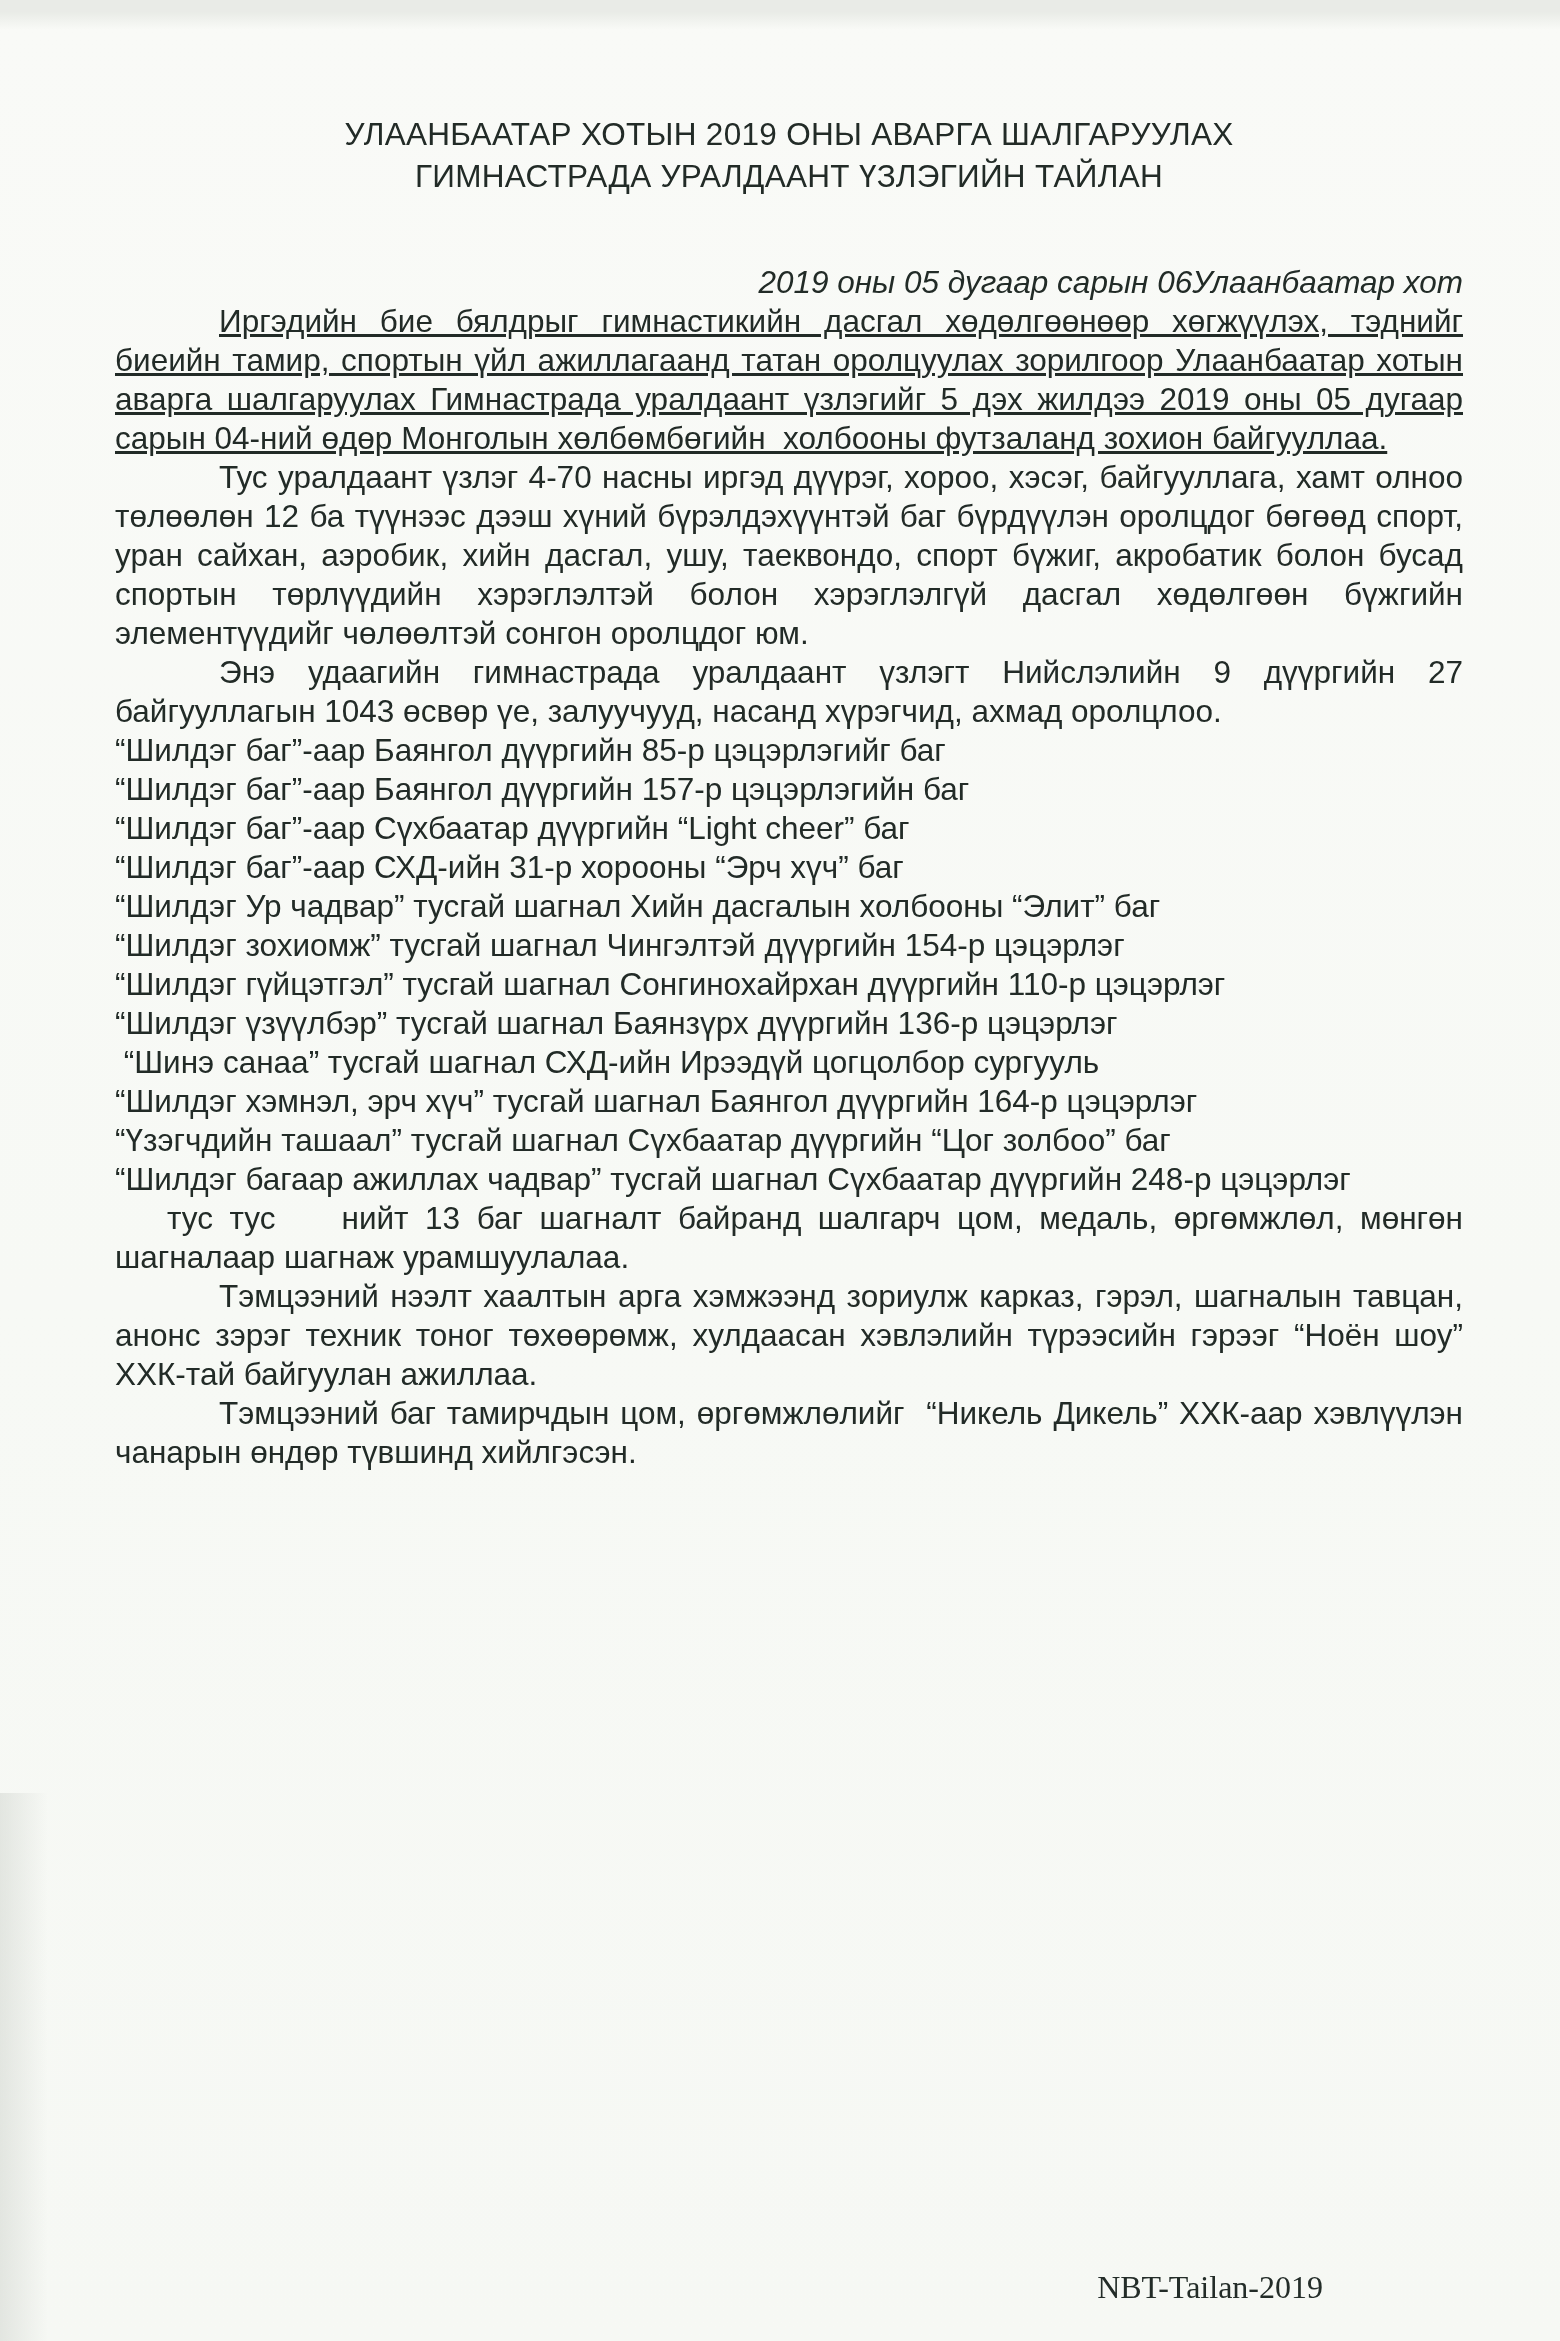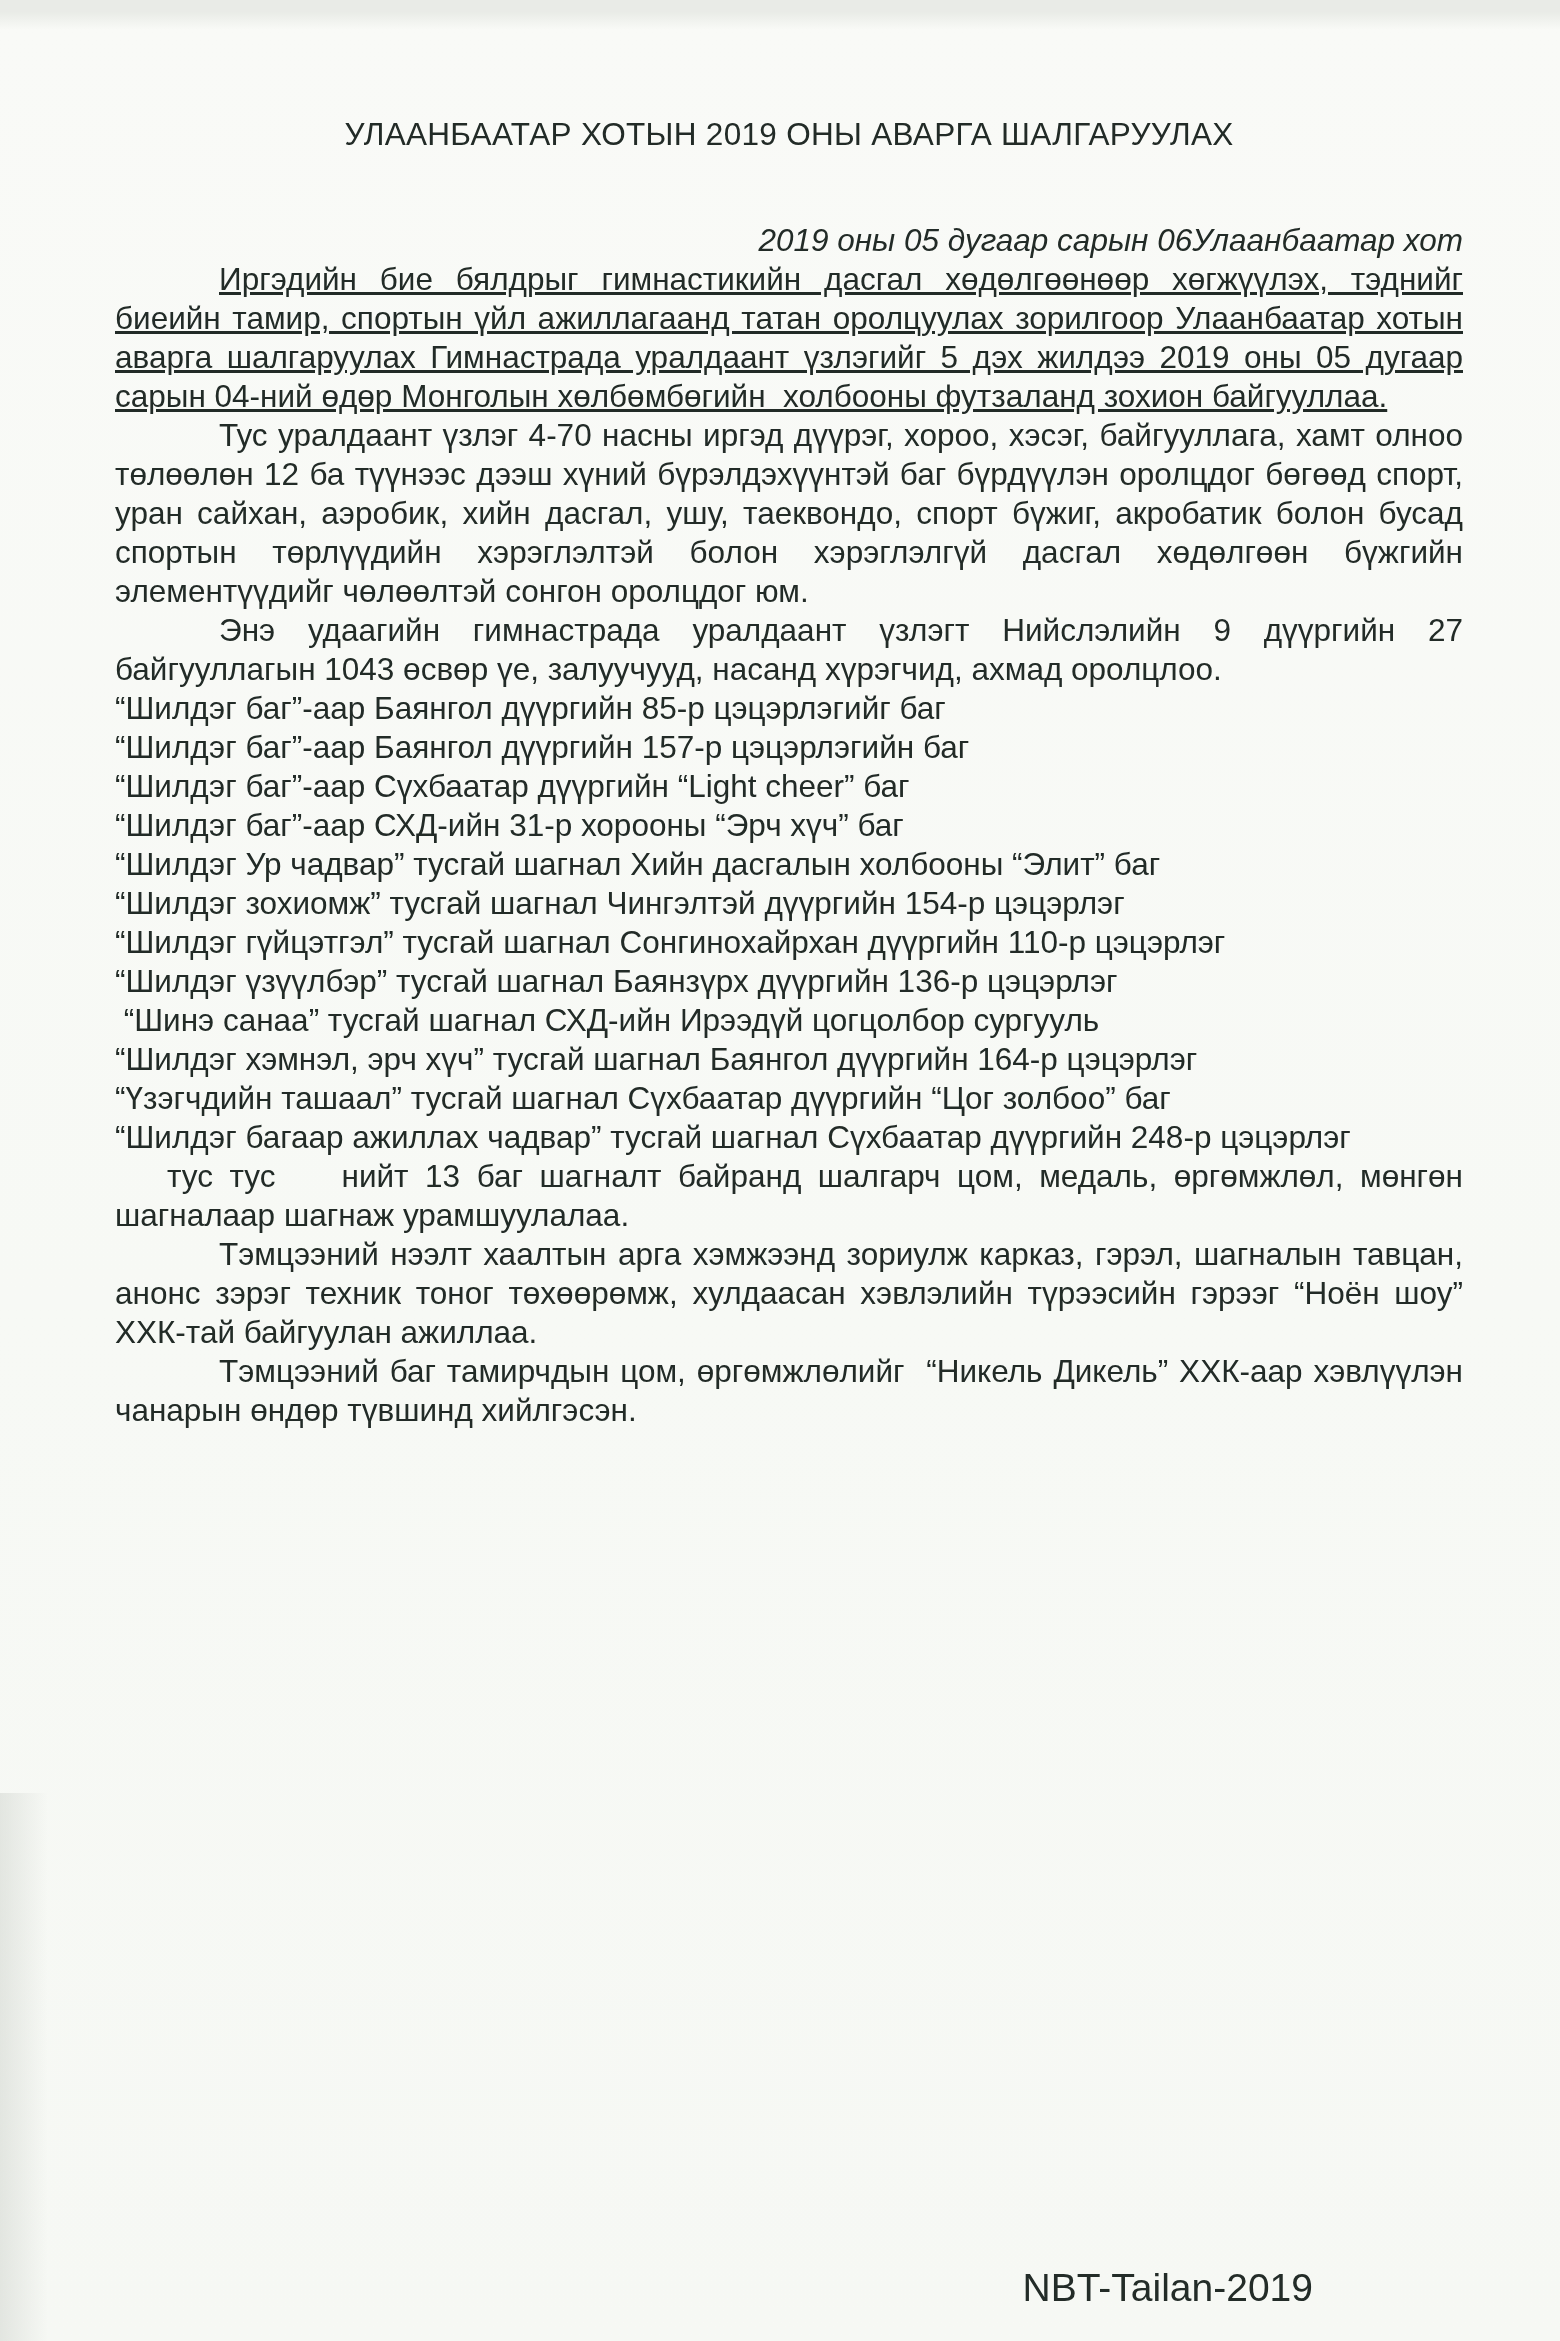--- a/index.html
+++ b/index.html
@@ -60,38 +60,40 @@
     text-align: justify;
   }
   p.indent { text-indent: 104px; }
   p.small-indent { text-indent: 52px; }
   .mt-line { margin-top: 39px; }
   .mt-para { margin-top: 38px; text-decoration: underline; }
   .awards { text-align: left; }
   .award-line { white-space: normal; }
   .footer {
     position: absolute;
-    right: 248px;
+    right: 238px;
     bottom: 47px;
-    font-size: 39px;
+    font-size: 32px;
     line-height: 39px;
     color: #232c28;
+    font-family: Liberation Serif, serif;
   }
 </style>
 </head>
 <body>
 
 <div class="page">
   <div class="scan-band-top"></div>
   <div class="scan-band-left"></div>
 
   <div class="content">
 
     <div class="title">
       <div>УЛААНБААТАР ХОТЫН 2019 ОНЫ АВАРГА ШАЛГАРУУЛАХ</div>
+      <div>ГИМНАСТРАДА УРАЛДААНТ ҮЗЛЭГИЙН ТАЙЛАН</div>
     </div>
 
     <div class="dateline">
       <span>2019 оны 05 дугаар сарын 06</span>
       <span>Улаанбаатар хот</span>
     </div>
 
     <p class="body indent mt-para">Иргэдийн бие бялдрыг гимнастикийн дасгал хөдөлгөөнөөр хөгжүүлэх, тэднийг биеийн тамир, спортын үйл ажиллагаанд татан оролцуулах зорилгоор Улаанбаатар хотын аварга шалгаруулах Гимнастрада уралдаант үзлэгийг 5 дэх жилдээ 2019 оны 05 дугаар сарын 04-ний өдөр Монголын хөлбөмбөгийн&nbsp; холбооны футзаланд зохион байгууллаа.</p>
 
     <p class="body indent mt-line">Тус уралдаант үзлэг 4-70 насны иргэд дүүрэг, хороо, хэсэг, байгууллага, хамт олноо төлөөлөн 12 ба түүнээс дээш хүний бүрэлдэхүүнтэй баг бүрдүүлэн оролцдог бөгөөд спорт, уран сайхан, аэробик, хийн дасгал, ушу, таеквондо, спорт бүжиг, акробатик болон бусад спортын төрлүүдийн хэрэглэлтэй болон хэрэглэлгүй дасгал хөдөлгөөн бүжгийн элементүүдийг чөлөөлтэй сонгон оролцдог юм.</p>

